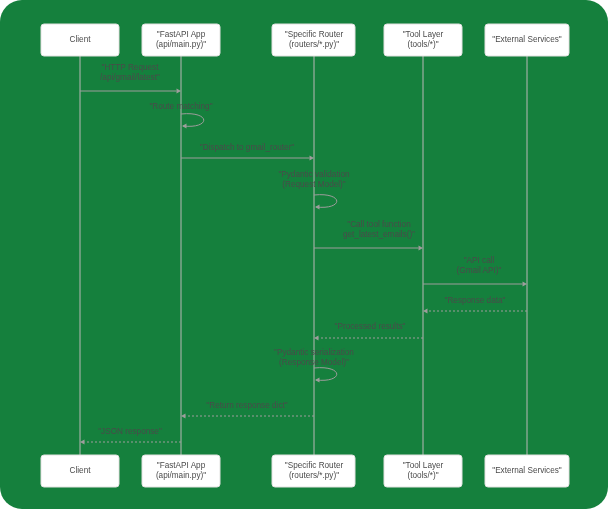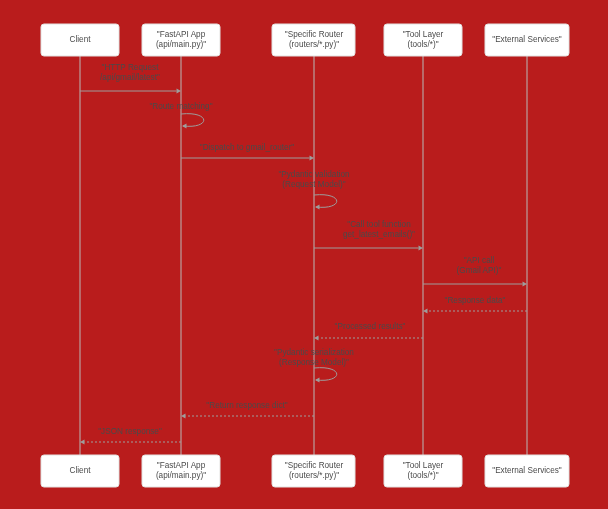--- a/index.html
+++ b/index.html
@@ -10,22 +10,22 @@
   body {
     width: 608px;
     height: 509px;
     overflow: hidden;
     font-family: "Liberation Sans", sans-serif;
   }
   #canvas {
     position: relative;
     width: 608px;
     height: 509px;
-    background: #b91c1c;
-    border-radius: 0;
+    background: #15803d;
+    border-radius: 22px;
     overflow: hidden;
   }
   #diagram-svg {
     position: absolute;
     left: 0;
     top: 0;
   }
   .participant-box rect {
     fill: #ffffff;
     stroke: #e3e2e1;

